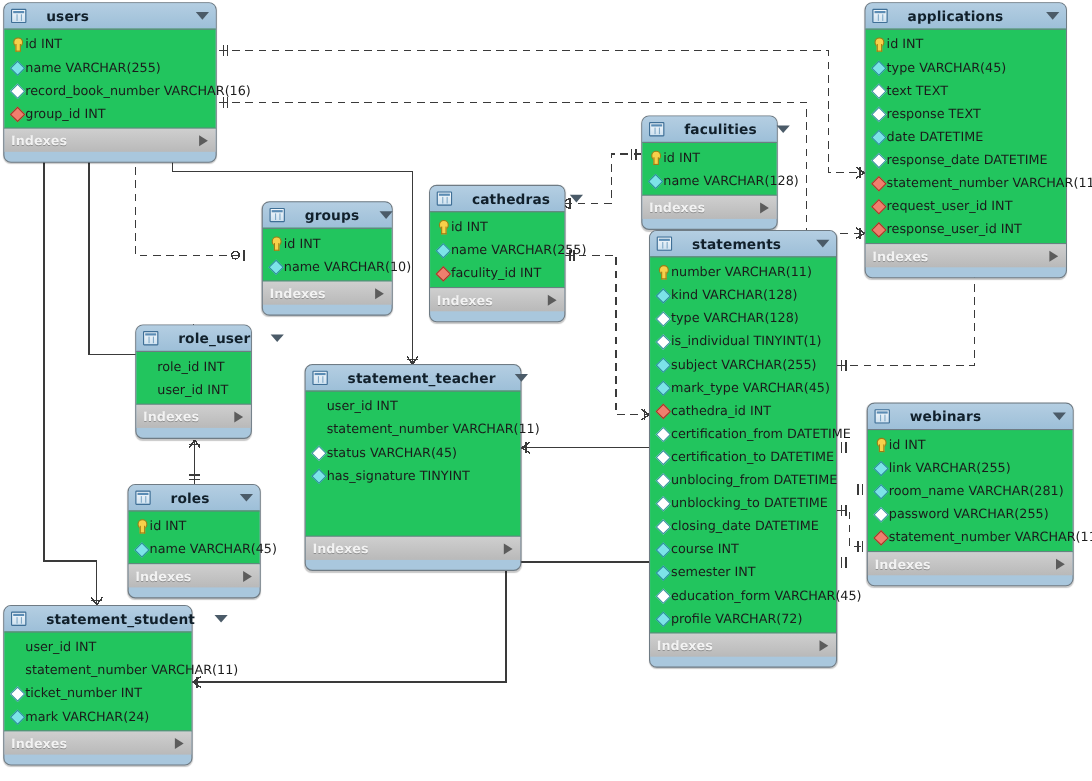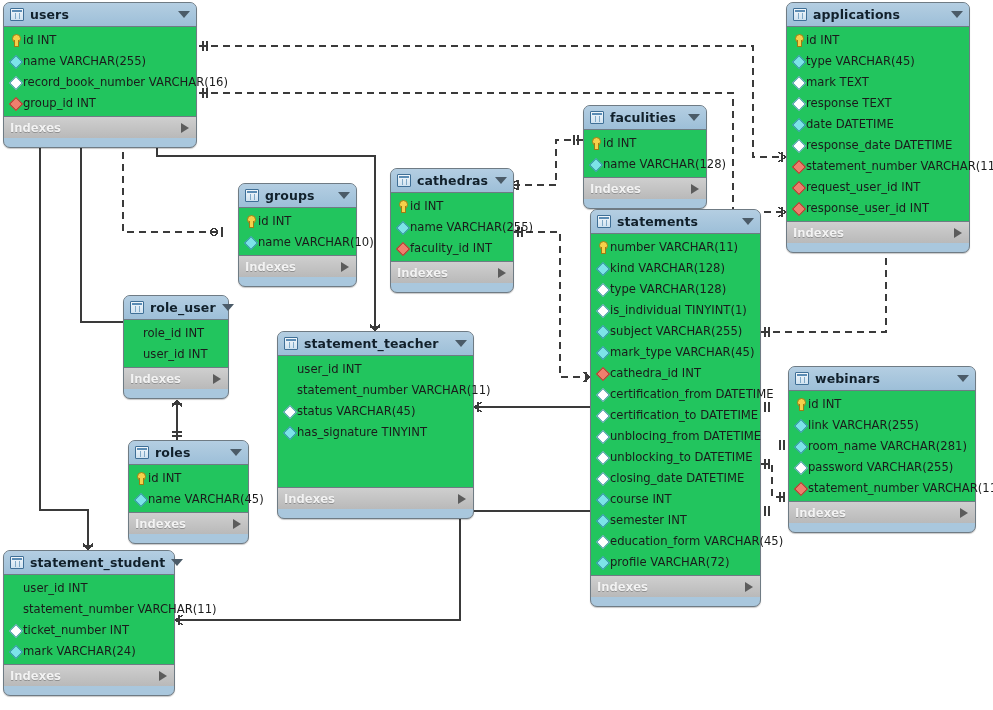--- a/index.html
+++ b/index.html
@@ -26,21 +26,21 @@
     padding-bottom: 9px;
     z-index: 5;
   }
   .tbl-hd {
     height: 23px;
     display: flex;
     align-items: center;
     padding: 0 5px 0 6px;
     background: linear-gradient(to bottom, #b4cee2 0%, #9dbfd8 100%);
     border-radius: 6px 6px 0 0;
-    gap: 6px;
+    gap: 18px;
   }
   .tbl-ico {
     width: 14px; height: 13px;
     background: linear-gradient(to bottom,#f2f7fb 0%,#cfe2f0 100%);
     border: 1px solid #3f6f96;
     border-radius: 1px;
     flex: 0 0 auto;
     position: relative;
   }
   .tbl-ico::before {
@@ -269,21 +269,21 @@
         <div class="col">
           <span class="gl g-pk"></span>
           <span>id INT</span>
         </div>
         <div class="col">
           <span class="gl g-d g-df"></span>
           <span>type VARCHAR(45)</span>
         </div>
         <div class="col">
           <span class="gl g-d"></span>
-          <span>mark TEXT</span>
+          <span>text TEXT</span>
         </div>
         <div class="col">
           <span class="gl g-d"></span>
           <span>response TEXT</span>
         </div>
         <div class="col">
           <span class="gl g-d g-df"></span>
           <span>date DATETIME</span>
         </div>
         <div class="col">
@@ -544,21 +544,21 @@
           <span class="gl g-d g-fk"></span>
           <span>statement_number VARCHAR(11)</span>
         </div>
       </div>
     <div class="idx">
       <span class="idx-lbl">Indexes</span>
       <span class="idx-arw"></span>
     </div>
   </div>
 
-  <div class="tbl" style="left: 128px; top: 440px; width: 121px;">
+  <div class="tbl" style="left: 116px; top: 440px; width: 121px;">
     <div class="tbl-hd">
       <span class="tbl-ico"></span>
       <span class="tbl-nm">roles</span>
       <span class="caret"></span>
     </div>
     <div class="cols">
         <div class="col">
           <span class="gl g-pk"></span>
           <span>id INT</span>
         </div>

